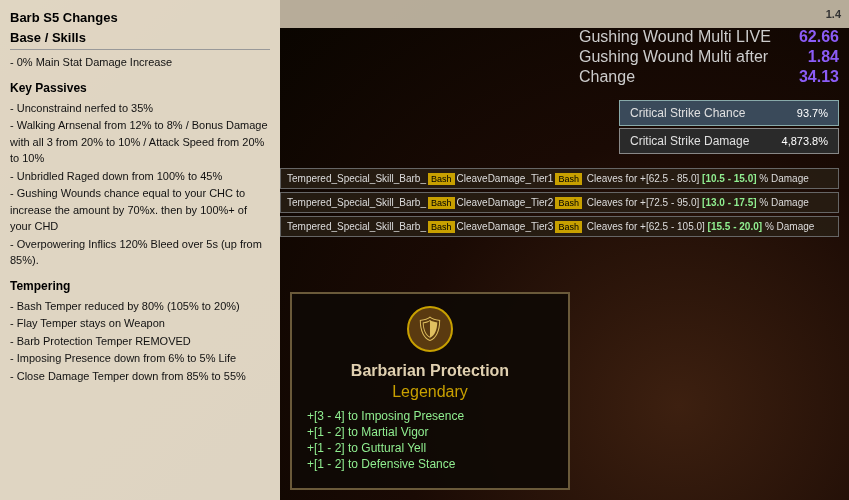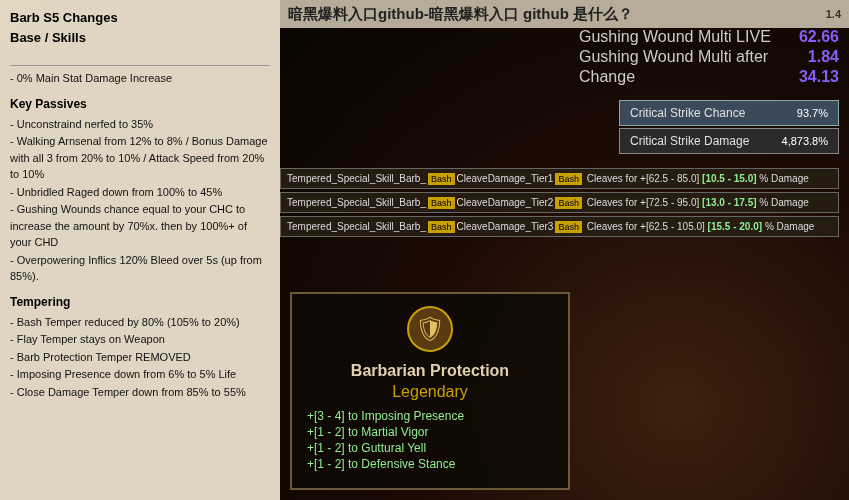--- a/index.html
+++ b/index.html
@@ -34,21 +34,21 @@
       z-index: 2;
       font-size: 11px;
       line-height: 1.5;
     }
 
     .panel-title {
       font-weight: bold;
       font-size: 13px;
       color: #000;
       border-bottom: 1px solid #999;
-      padding-bottom: 18px;
+      padding-bottom: 2px;
       margin-bottom: 4px;
     }
 
     .section-header {
       font-weight: bold;
       font-size: 12px;
       color: #000;
       margin: 8px 0 3px 0;
     }
 
@@ -259,21 +259,20 @@
   <div class="bullet-item">- Overpowering Inflics 120% Bleed over 5s (up from 85%).</div>
   <div class="section-header">Tempering</div>
   <div class="bullet-item">- Bash Temper reduced by 80% (105% to 20%)</div>
   <div class="bullet-item">- Flay Temper stays on Weapon</div>
   <div class="bullet-item">- Barb Protection Temper REMOVED</div>
   <div class="bullet-item">- Imposing Presence down from 6% to 5% Life</div>
   <div class="bullet-item">- Close Damage Temper down from 85% to 55%</div>
 </div>
 
 <div class="top-banner">
-  <span style="font-size:15px; color:#222;">暗黑爆料入口github-暗黑爆料入口 github 是什么？</span>
   <span class="version-badge">1.4</span>
 </div>
 
 <div class="right-stats">
   <div class="stats-row">
     <span class="label">Gushing Wound Multi LIVE</span>
     <span class="value">62.66</span>
   </div>
   <div class="stats-row">
     <span class="label">Gushing Wound Multi after</span>

